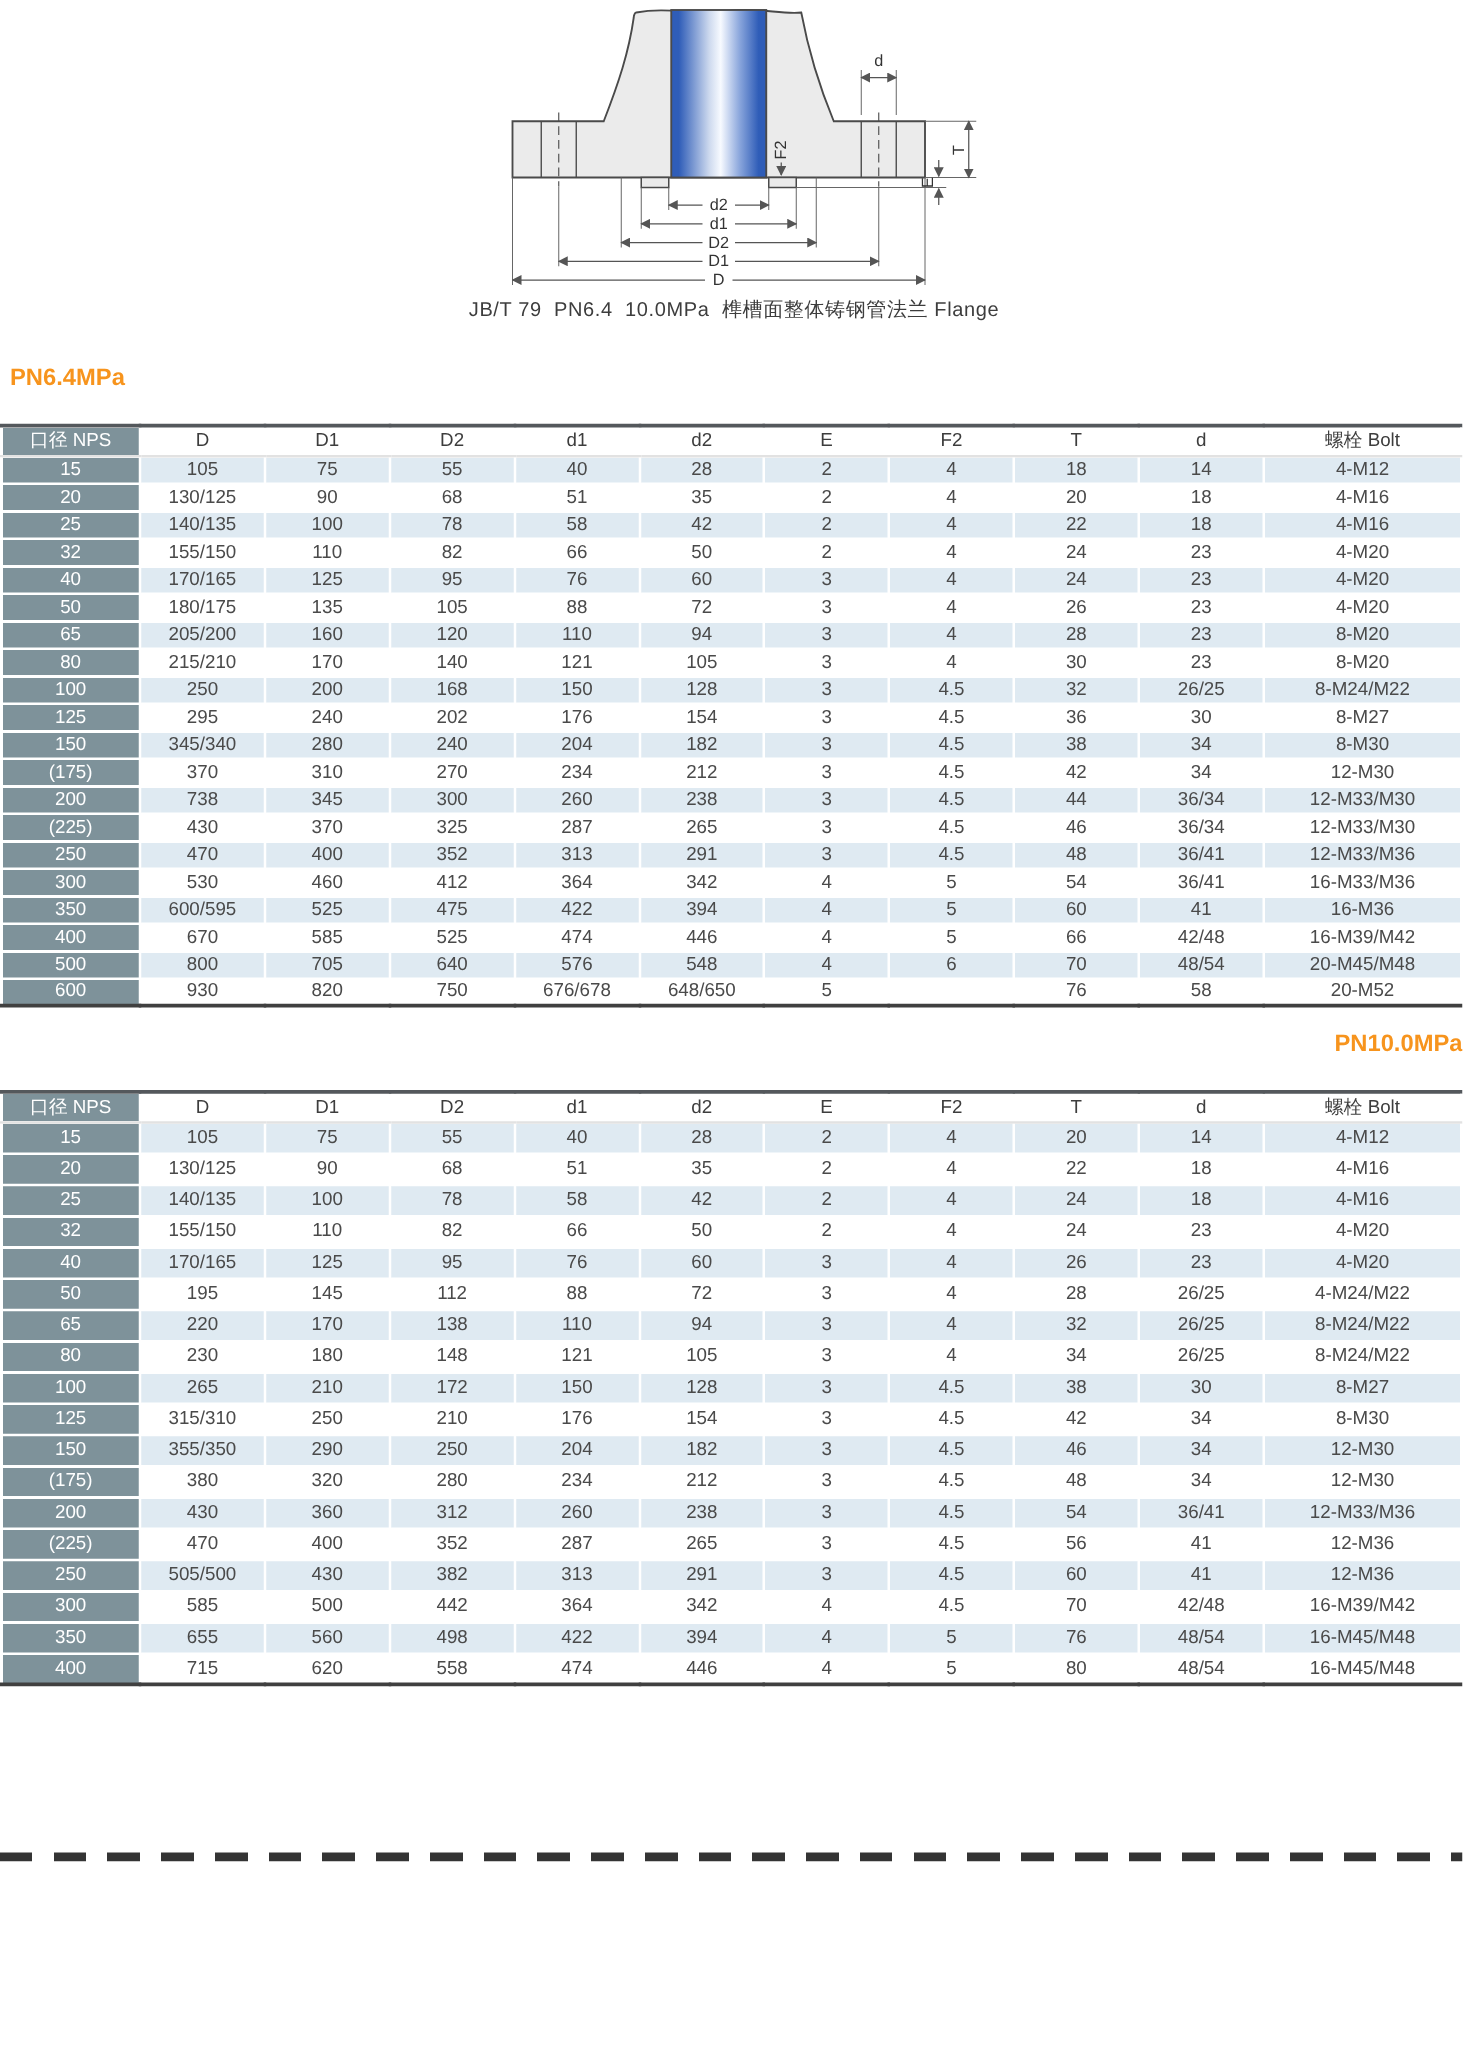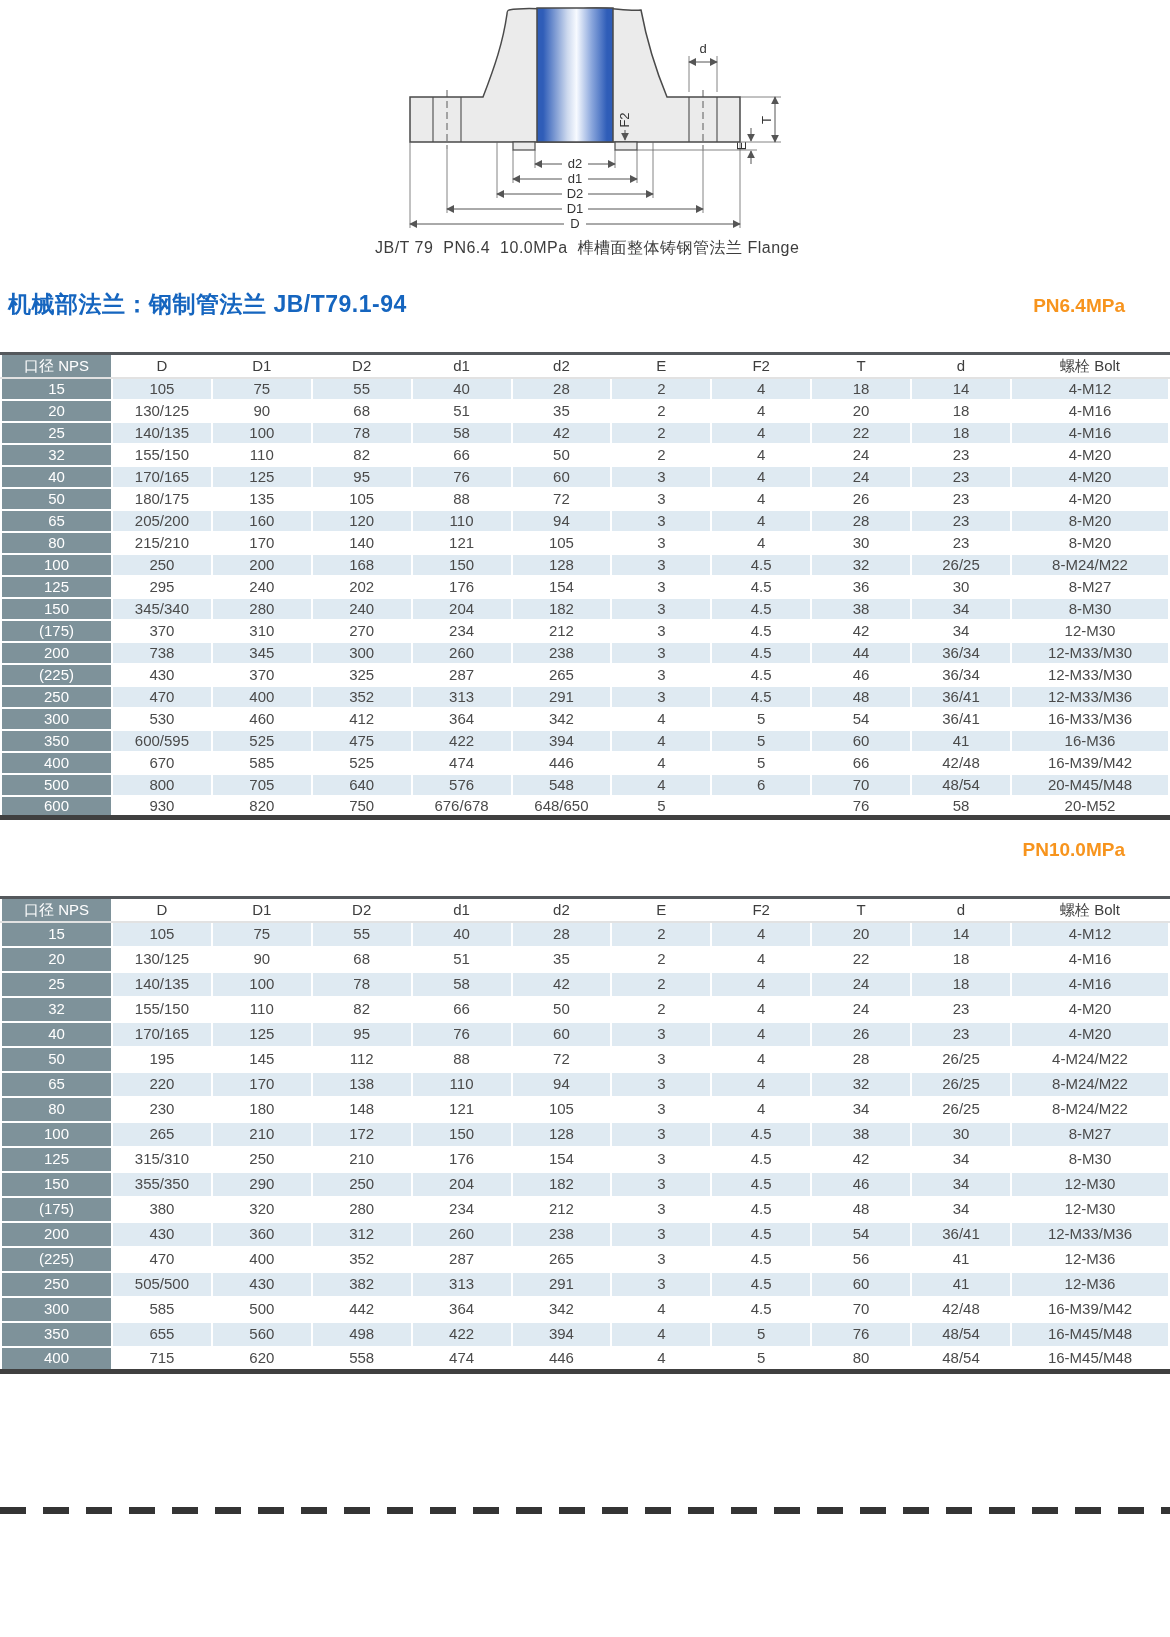--- a/index.html
+++ b/index.html
@@ -24,27 +24,27 @@
     margin-top:30px; padding:0 45px 0 8px;
   }
   .section-title {
     margin:0; font-size:23px; font-weight:bold; color:var(--title-blue,#1565bf);
     letter-spacing:0.5px;
   }
   .pressure {
     font-size:19px; font-weight:bold; color:var(--pressure-orange,#f7941d);
     line-height:28px;
   }
-  .pressure.standalone { text-align:right; padding-right:45px; margin-top:16px; margin-bottom:2px; }
+  .pressure.standalone { text-align:right; margin-top:16px; margin-bottom:2px; }
 
   
   table.spec {
     width:100%; border-collapse:collapse; table-layout:fixed;
-    margin-top:32px;
-    border-top:3px solid #54585c; border-bottom:5px solid #404040;
+    margin-top:22px;
+    border-top:3px solid #54585c; border-bottom:3px solid #404040;
   }
   .spec col.c-nps  { width:111px; }
   .spec col.c-bolt { width:158px; }
   .spec th, .spec td {
     border:2px solid #ffffff; text-align:center; vertical-align:middle;
     font-size:15px; font-weight:normal; color:#4a4a4a;
     padding:0; height:22px; line-height:1.05; overflow:hidden;
   }
   .spec thead th { background:#ffffff; color:#3d3d3d; height:24px; border-bottom-color:#e2e2e2; }
   .spec thead th + th { border-left:1px solid #d9d9d9; }
@@ -152,21 +152,20 @@
       <text class="dim-label" x="190" y="166" text-anchor="middle">d2</text>
       <text class="dim-label" x="190" y="181" text-anchor="middle">d1</text>
       <text class="dim-label" x="190" y="196" text-anchor="middle">D2</text>
       <text class="dim-label" x="190" y="211" text-anchor="middle">D1</text>
       <text class="dim-label" x="190" y="226" text-anchor="middle">D</text>
     </svg>
     <figcaption class="caption">JB/T 79  PN6.4  10.0MPa  榫槽面整体铸钢管法兰 Flange</figcaption>
   </figure>
 
   <div class="section-bar">
-    <h1 class="section-title">机械部法兰：钢制管法兰 JB/T79.1-94</h1>
     <div class="pressure">PN6.4MPa</div>
   </div>
 
   <table class="spec t1">
     <colgroup>
       <col class="c-nps">
         <col>
         <col>
         <col>
         <col>

